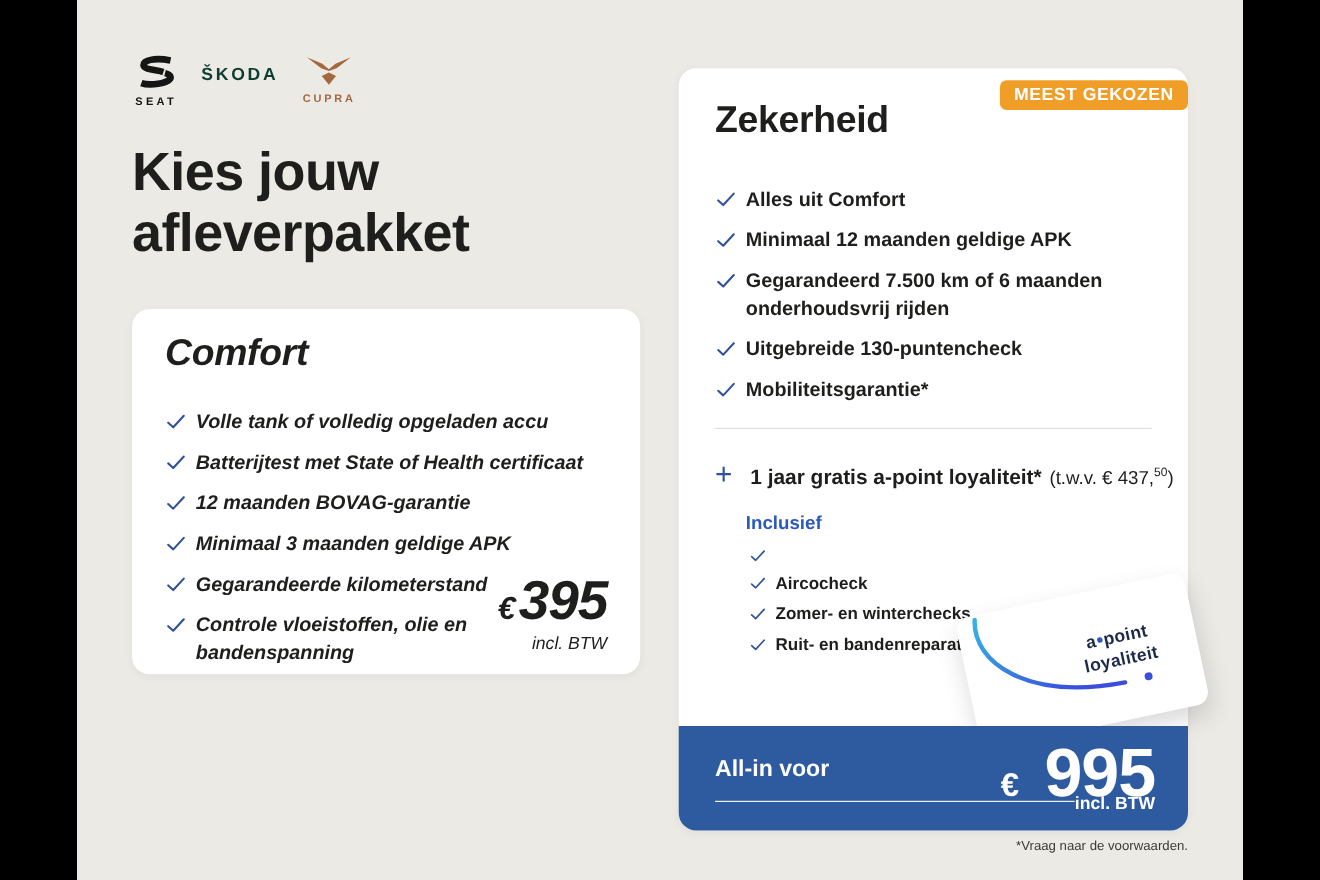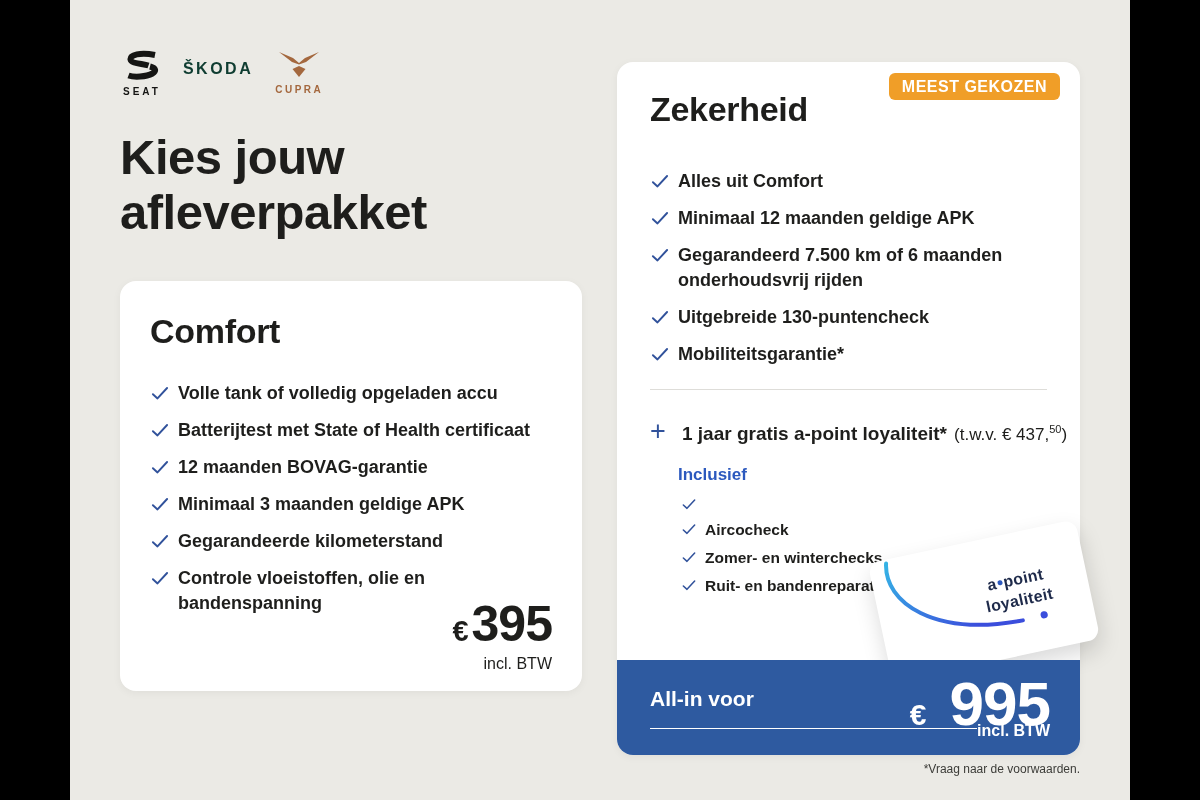--- a/index.html
+++ b/index.html
@@ -47,29 +47,29 @@
     position:absolute;left:50px;top:130px;
     font-size:49px;line-height:55px;font-weight:bold;
     letter-spacing:-0.5px;color:var(--text_dark);
   }
 
   
   .pkg-card{
     position:absolute;background:var(--card);border-radius:16px;
     box-shadow:0 2px 8px rgba(0,0,0,0.05);
   }
-  .card-comfort{left:50px;top:281px;width:462px;height:410px;padding:31px 30px;}
+  .card-comfort{left:50px;top:281px;width:462px;height:332px;padding:21px 30px;font-style:italic;}
   .card-zekerheid{left:547px;top:62px;width:463px;height:693px;padding:28px 33px;}
 
   .pkg-title{font-size:34px;font-weight:bold;color:var(--text_dark);letter-spacing:-0.3px;}
   .card-comfort .pkg-title{margin-bottom:30px;}
   .card-zekerheid .pkg-title{margin-bottom:40px;}
 
   .badge{
-    position:absolute;top:11px;right:20px;height:27px;line-height:27px;
+    position:absolute;top:11px;right:0;height:27px;line-height:27px;
     background:var(--badge_orange);color:#fff;border-radius:6px;
     padding:0 13px;font-size:16px;font-weight:bold;letter-spacing:0.5px;
   }
 
   
   .check-list{list-style:none;}
   .check-item{display:flex;align-items:flex-start;margin-bottom:12px;}
   .check-item .check{flex:0 0 20px;margin-top:2px;}
   .check-item .check svg{display:block;}
   .check-item .check path{stroke:var(--check_blue);}

